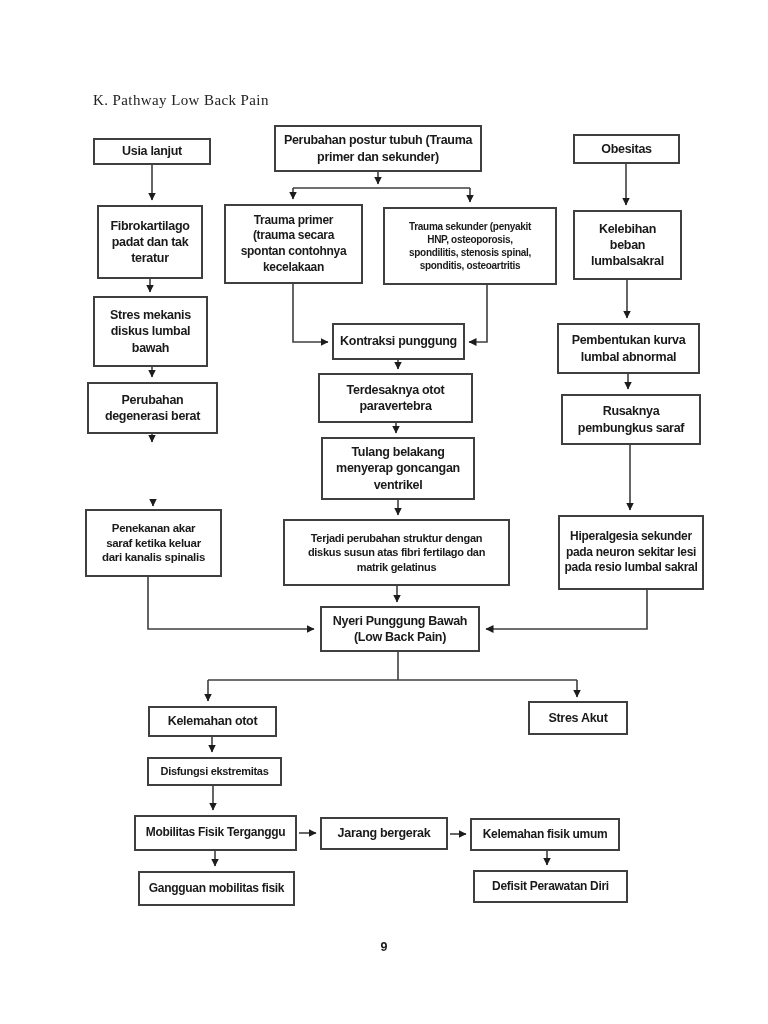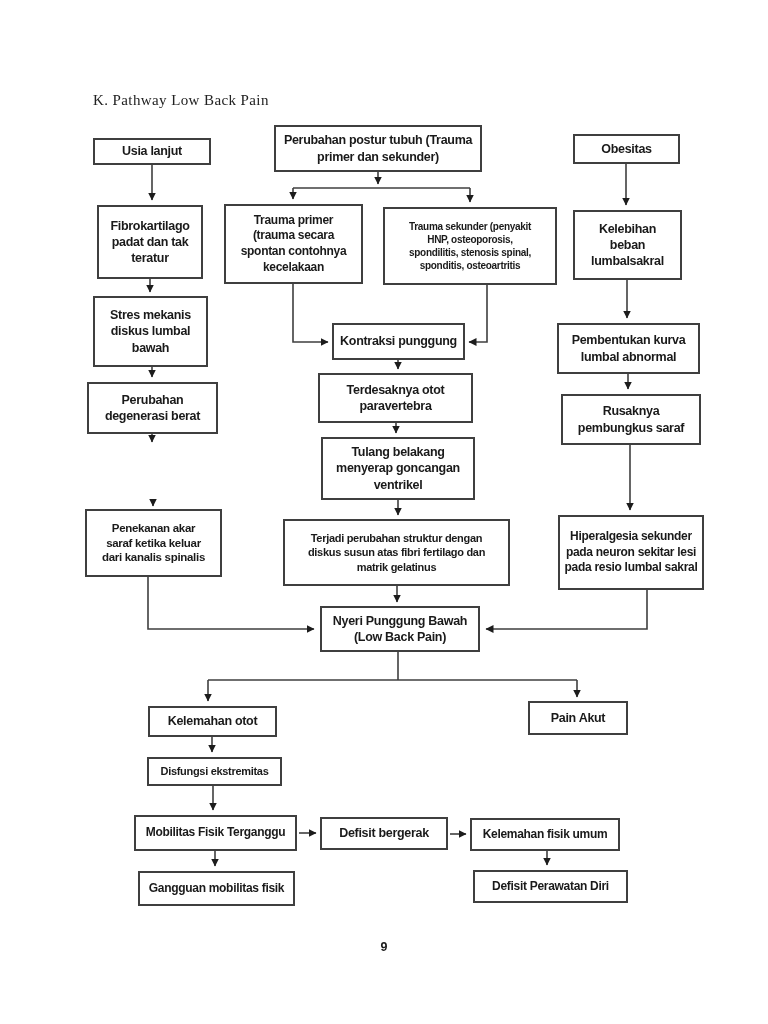--- a/index.html
+++ b/index.html
@@ -138,23 +138,23 @@
 pembungkus saraf</div>
   <div class="node" id="n16">Hiperalgesia sekunder
 pada neuron sekitar lesi
 pada resio lumbal sakral</div>
   <div class="node" id="n17">Terjadi perubahan struktur dengan
 diskus susun atas fibri fertilago dan
 matrik gelatinus</div>
   <div class="node" id="n18">Nyeri Punggung Bawah
 (Low Back Pain)</div>
   <div class="node" id="n19">Kelemahan otot</div>
-  <div class="node" id="n20">Pain Akut</div>
+  <div class="node" id="n20">Stres Akut</div>
   <div class="node" id="n21">Disfungsi ekstremitas</div>
   <div class="node" id="n22">Mobilitas Fisik Terganggu</div>
-  <div class="node" id="n23">Defisit bergerak</div>
+  <div class="node" id="n23">Jarang bergerak</div>
   <div class="node" id="n24">Kelemahan fisik umum</div>
   <div class="node" id="n25">Gangguan mobilitas fisik</div>
   <div class="node" id="n26">Defisit Perawatan Diri</div>
 
   <div class="pageno">9</div>
 
 </div>
 
 </body></html>

